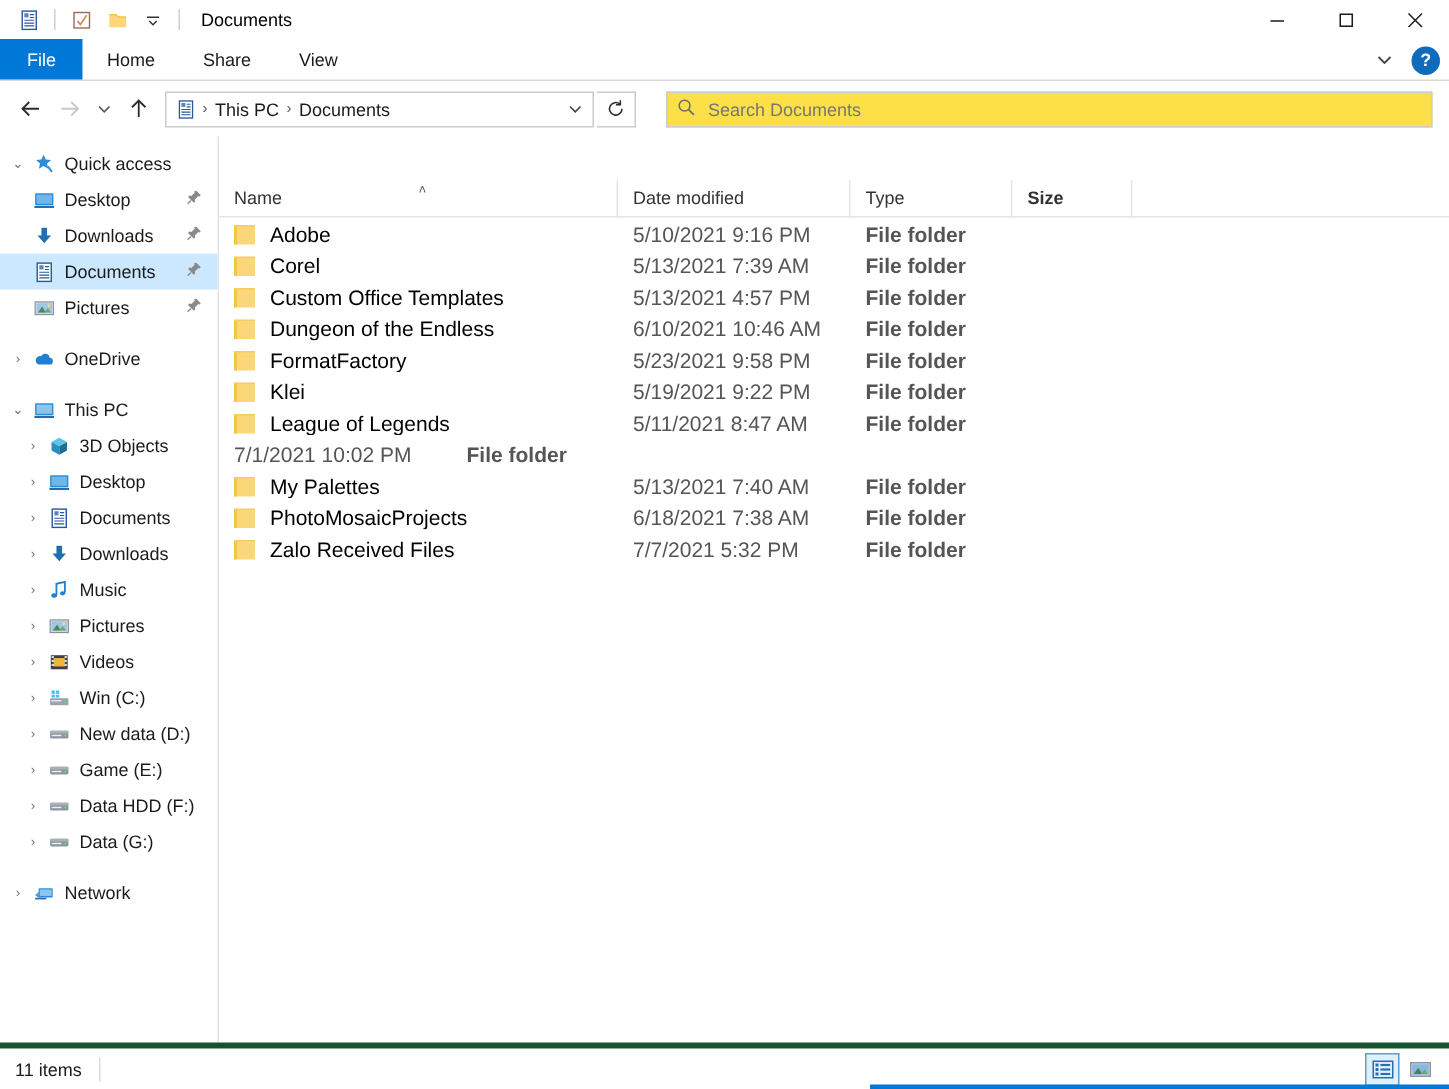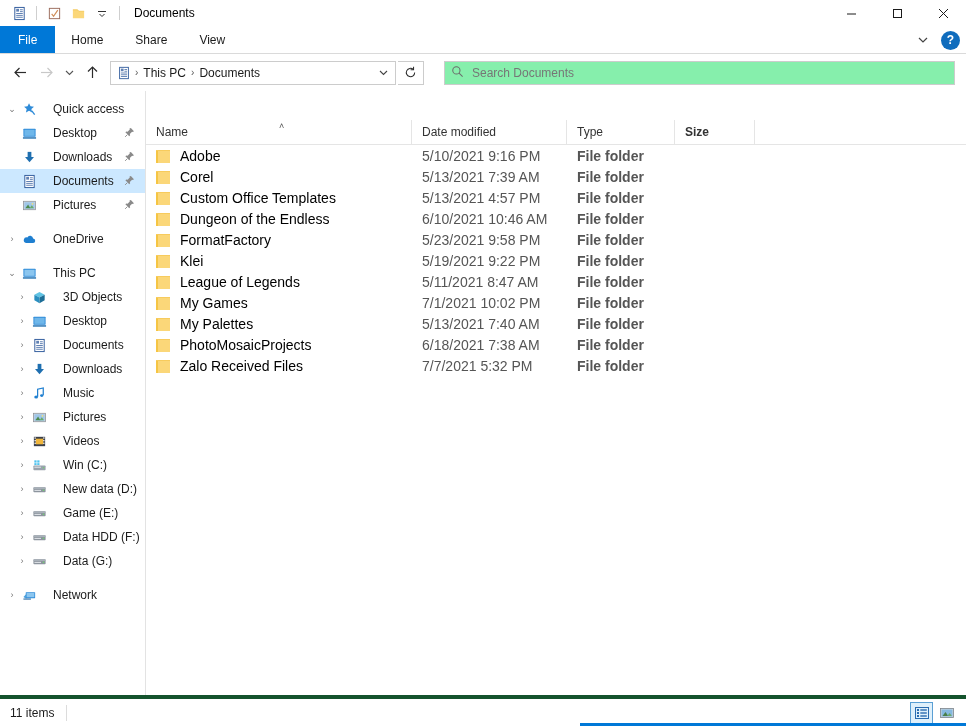--- a/index.html
+++ b/index.html
@@ -133,21 +133,21 @@
     border-left: none;
     background: #fff;
     display: flex; align-items: center; justify-content: center;
     color: #2b2b2b;
   }
   .searchbox {
     margin-left: 18px;
     flex: 1;
     height: 24px;
     border: 1px solid #ccc;
-    background: #86efac;
+    background: #fde047;
     display: flex;
     align-items: center;
     padding: 0 6px;
     margin-right: 3px;
   }
   .search-ph {
     font-size: 12px;
     color: #767676;
     margin-left: 8px;
   }
@@ -180,21 +180,21 @@
   .expander {
     width: 16px; min-width: 16px;
     display: flex; align-items: center; justify-content: center;
     color: #767676; font-size: 9px;
   }
   .nav-ico {
     width: 18px; min-width: 18px;
     display: flex; align-items: center; justify-content: center;
     margin-right: 5px;
   }
-  .nav-label { overflow: hidden; text-overflow: ellipsis; margin-left: 10px; }
+  .nav-label { overflow: hidden; text-overflow: ellipsis; }
   .pin {
     position: absolute; right: 10px;
     color: #8a8a8a;
     font-size: 10px;
   }
   .lvl0 { padding-left: 4px; }
   .lvl1 { padding-left: 20px; }
   .lvl1b { padding-left: 4px; }
   .gap { height: 10px; }
 
@@ -839,27 +839,20 @@
               <span class="lip"></span>
               <span class="body"></span>
             </span>
             <span>League of Legends</span>
           </div>
           <div class="cell-date">5/11/2021 8:47 AM</div>
           <div class="cell-type">File folder</div>
           <div class="cell-size"></div>
         </div>
         <div class="row">
-          <div class="cell-name">
-            <span class="folder-ico">
-              <span class="lip"></span>
-              <span class="body"></span>
-            </span>
-            <span>My Games</span>
-          </div>
           <div class="cell-date">7/1/2021 10:02 PM</div>
           <div class="cell-type">File folder</div>
           <div class="cell-size"></div>
         </div>
         <div class="row">
           <div class="cell-name">
             <span class="folder-ico">
               <span class="lip"></span>
               <span class="body"></span>
             </span>

